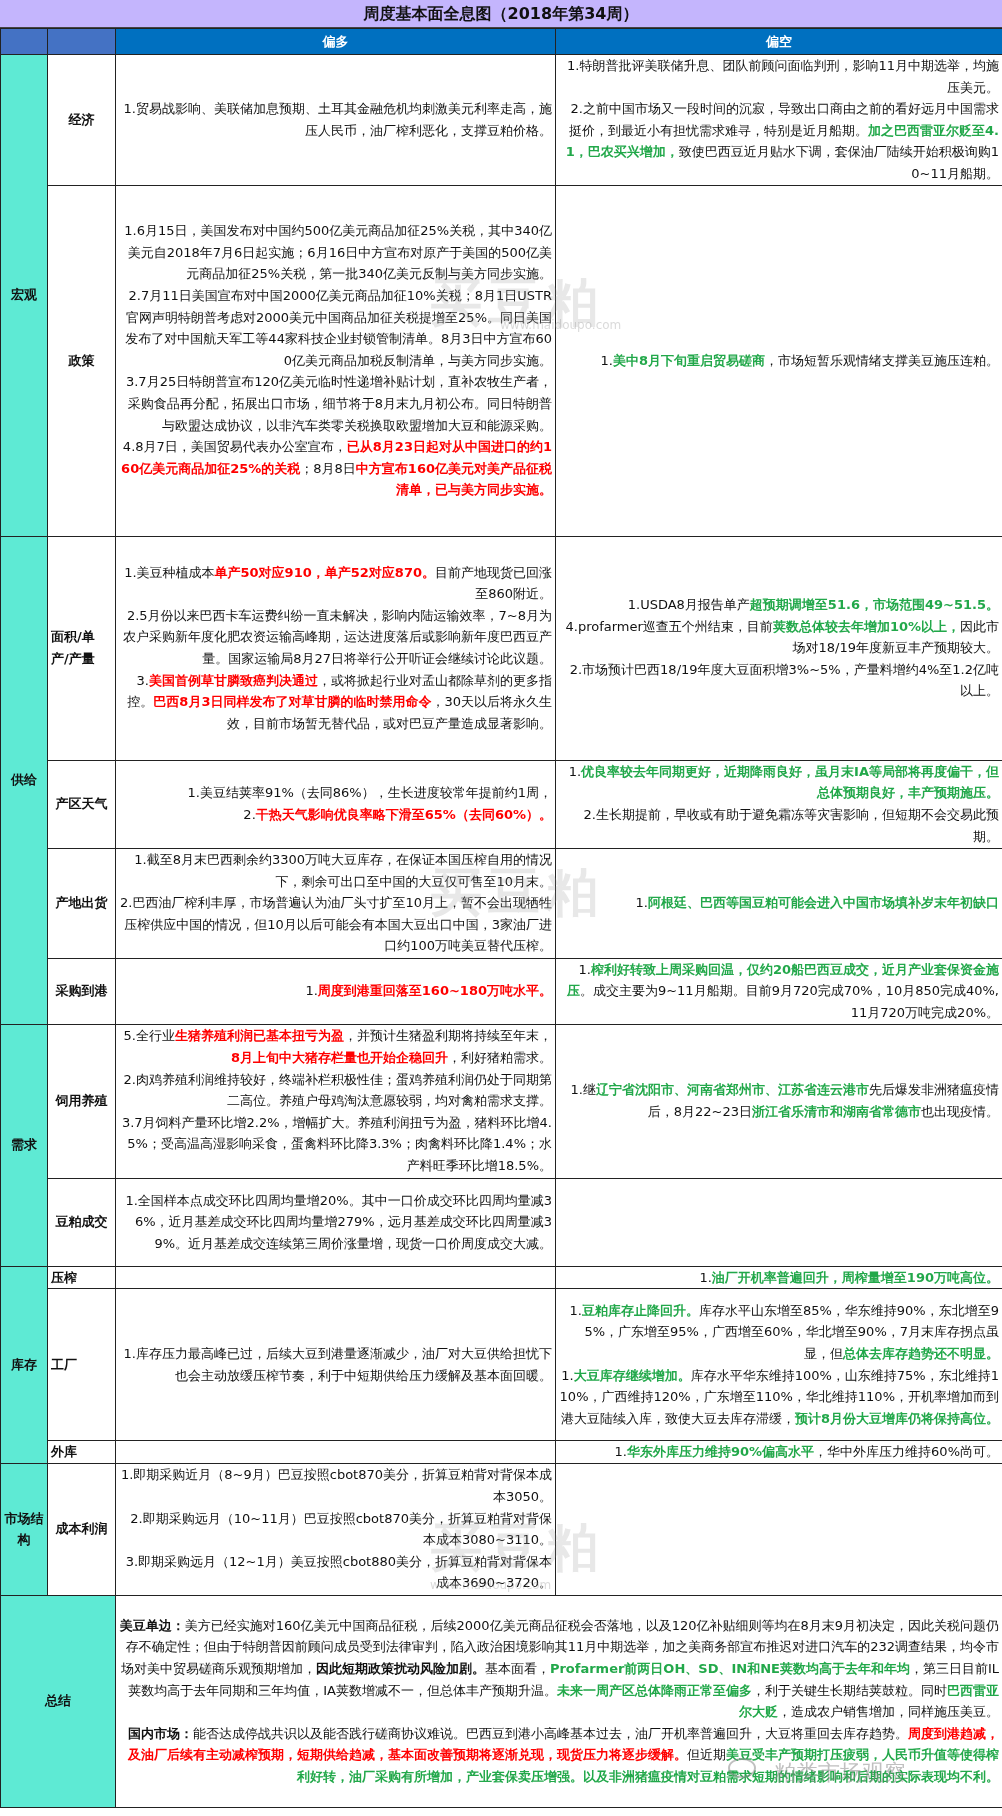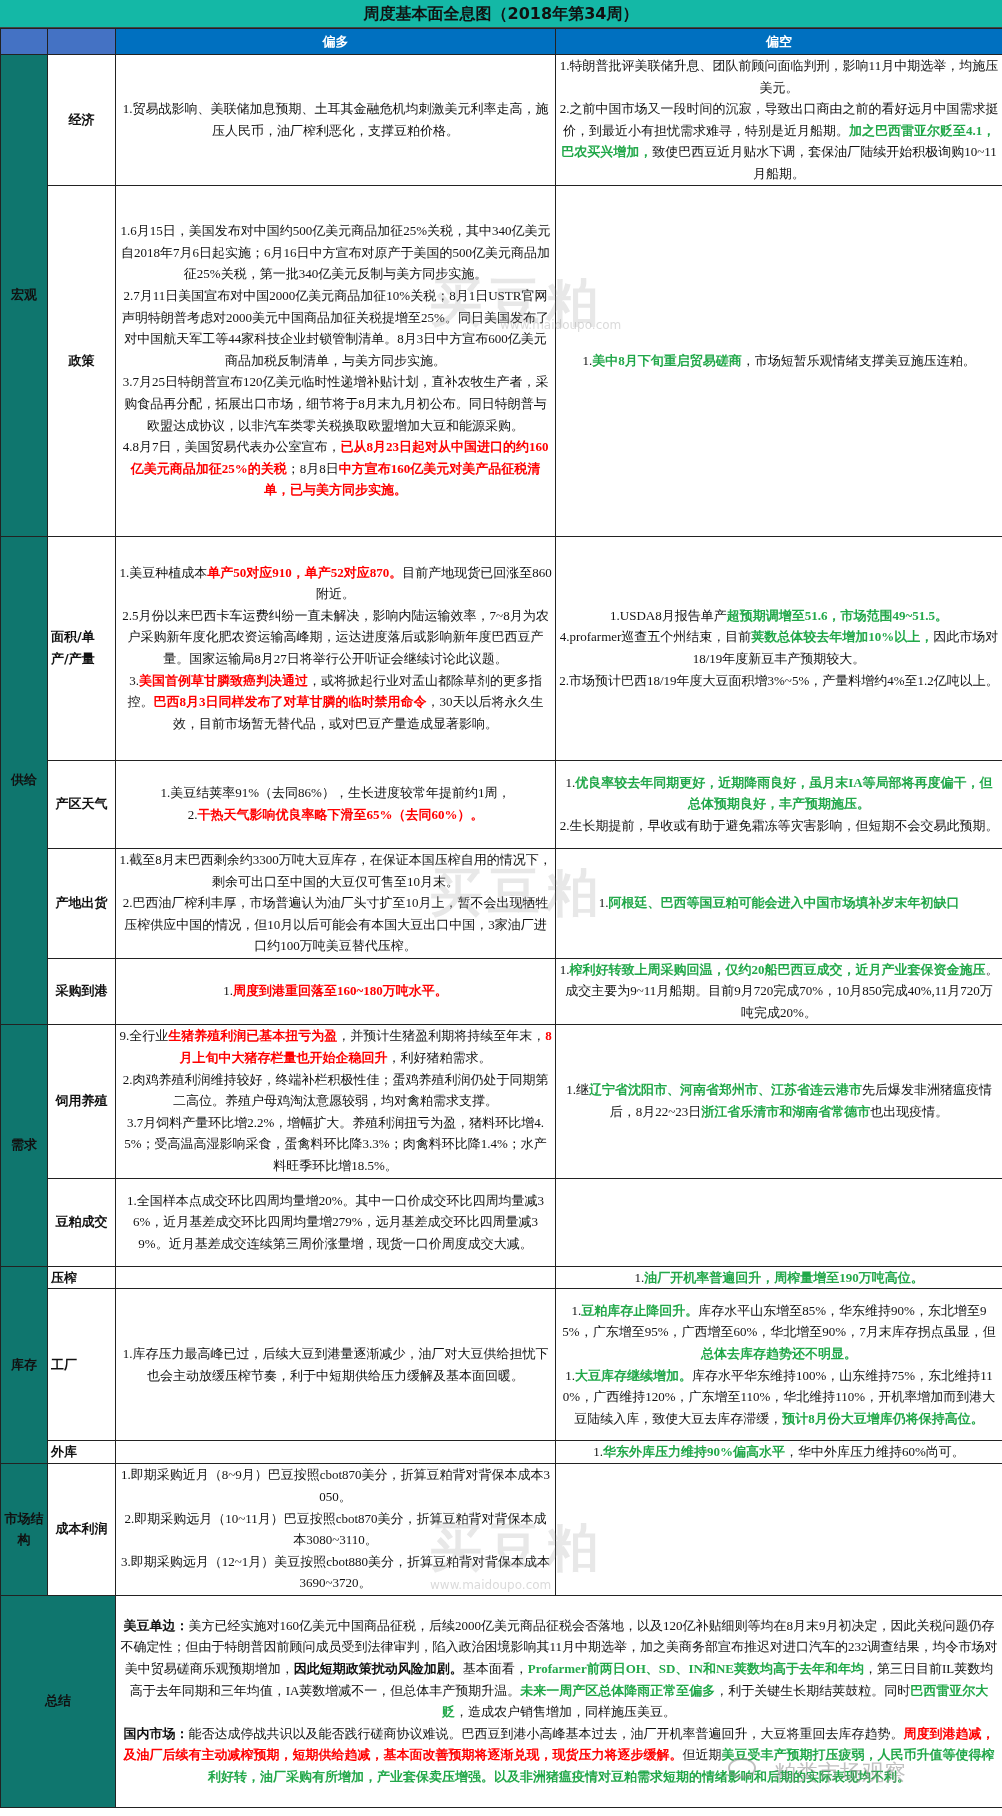--- a/index.html
+++ b/index.html
@@ -1,21 +1,21 @@
 <!DOCTYPE html>
 <html><head>
 <meta charset="utf-8">
 <style>
   * { box-sizing: border-box; margin: 0; padding: 0; }
   html, body { width: 1002px; height: 1816px; background: #ffffff; overflow: hidden; }
   body { font-family: "DejaVu Sans", "Liberation Sans", sans-serif; color: #111; position: relative; }
 
   .title-bar {
     position: absolute; left: 0; top: 0; width: 1002px; height: 28px;
-    background: #14b8a6; text-align: center; font-weight: bold; font-size: 16px; line-height: 28px;
+    background: #c4b5fd; text-align: center; font-weight: bold; font-size: 16px; line-height: 28px;
     border-bottom: 1px solid #444;
   }
 
   table.grid {
     position: absolute; left: 0; top: 28px; width: 1002px;
     border-collapse: collapse; table-layout: fixed;
   }
   table.grid td, table.grid th {
     border: 1px solid #222;
     font-size: 13px; line-height: 21.6px;
@@ -24,24 +24,24 @@
     word-break: break-all;
   }
   col.c-cat { width: 47px; }
   col.c-sub { width: 68px; }
   col.c-bull { width: 440px; }
   col.c-bear { width: 447px; }
 
   th.hdr { height: 26px; background: #0070c0; color: #fff; font-size: 17px; font-weight: bold; text-align: center; border-color: #1d3d6b; }
   th.hdr.lead { background: #4472c4; }
 
-  td.cat { background: #0f766e; font-weight: bold; font-size: 14px; text-align: center; padding: 0; border-left: 2px solid #c9c9c9; }
+  td.cat { background: #5eead4; font-weight: bold; font-size: 14px; text-align: center; padding: 0; border-left: 2px solid #c9c9c9; }
   td.sub { font-weight: bold; font-size: 14px; text-align: center; padding: 0 2px; }
   td.sub.left { text-align: left; }
-  td.txt { text-align: center; font-family: Liberation Serif, serif; }
+  td.txt { text-align: right; }
 
   .red { color: #ff0000; font-weight: bold; }
   .green { color: #22a84a; font-weight: bold; }
   .bold { font-weight: bold; }
   .line { display: block; }
 
   .watermark {
     position: absolute; color: rgba(150,150,150,0.22); font-weight: bold; pointer-events: none;
   }
   .wm-big { font-size: 52px; letter-spacing: 6px; margin-top: 13px; }
@@ -145,21 +145,21 @@
       </td>
       <td class="txt">
         <span>1.</span><span class="green">榨利好转致上周采购回温，仅约20船巴西豆成交，近月产业套保资金施压</span><span>。成交主要为9~11月船期。目前9月720完成70%，10月850完成40%,11月720万吨完成20%。</span>
       </td>
     </tr>
 
     <tr style="height:154px">
       <td class="cat" rowspan="2">需求</td>
       <td class="sub">饲用养殖</td>
       <td class="txt">
-        <span>9.全行业</span><span class="red">生猪养殖利润已基本扭亏为盈</span><span>，并预计生猪盈利期将持续至年末，</span><span class="red">8月上旬中大猪存栏量也开始企稳回升</span><span>，利好猪粕需求。</span>
+        <span>5.全行业</span><span class="red">生猪养殖利润已基本扭亏为盈</span><span>，并预计生猪盈利期将持续至年末，</span><span class="red">8月上旬中大猪存栏量也开始企稳回升</span><span>，利好猪粕需求。</span>
         <span class="line">2.肉鸡养殖利润维持较好，终端补栏积极性佳；蛋鸡养殖利润仍处于同期第二高位。养殖户母鸡淘汰意愿较弱，均对禽粕需求支撑。</span>
         <span class="line">3.7月饲料产量环比增2.2%，增幅扩大。养殖利润扭亏为盈，猪料环比增4.5%；受高温高湿影响采食，蛋禽料环比降3.3%；肉禽料环比降1.4%；水产料旺季环比增18.5%。</span>
       </td>
       <td class="txt">
         <span>1.继</span><span class="green">辽宁省沈阳市、河南省郑州市、江苏省连云港市</span><span>先后爆发非洲猪瘟疫情后，8月22~23日</span><span class="green">浙江省乐清市和湖南省常德市</span><span>也出现疫情。</span>
       </td>
     </tr>
 
     <tr style="height:88px">
       <td class="sub">豆粕成交</td>

